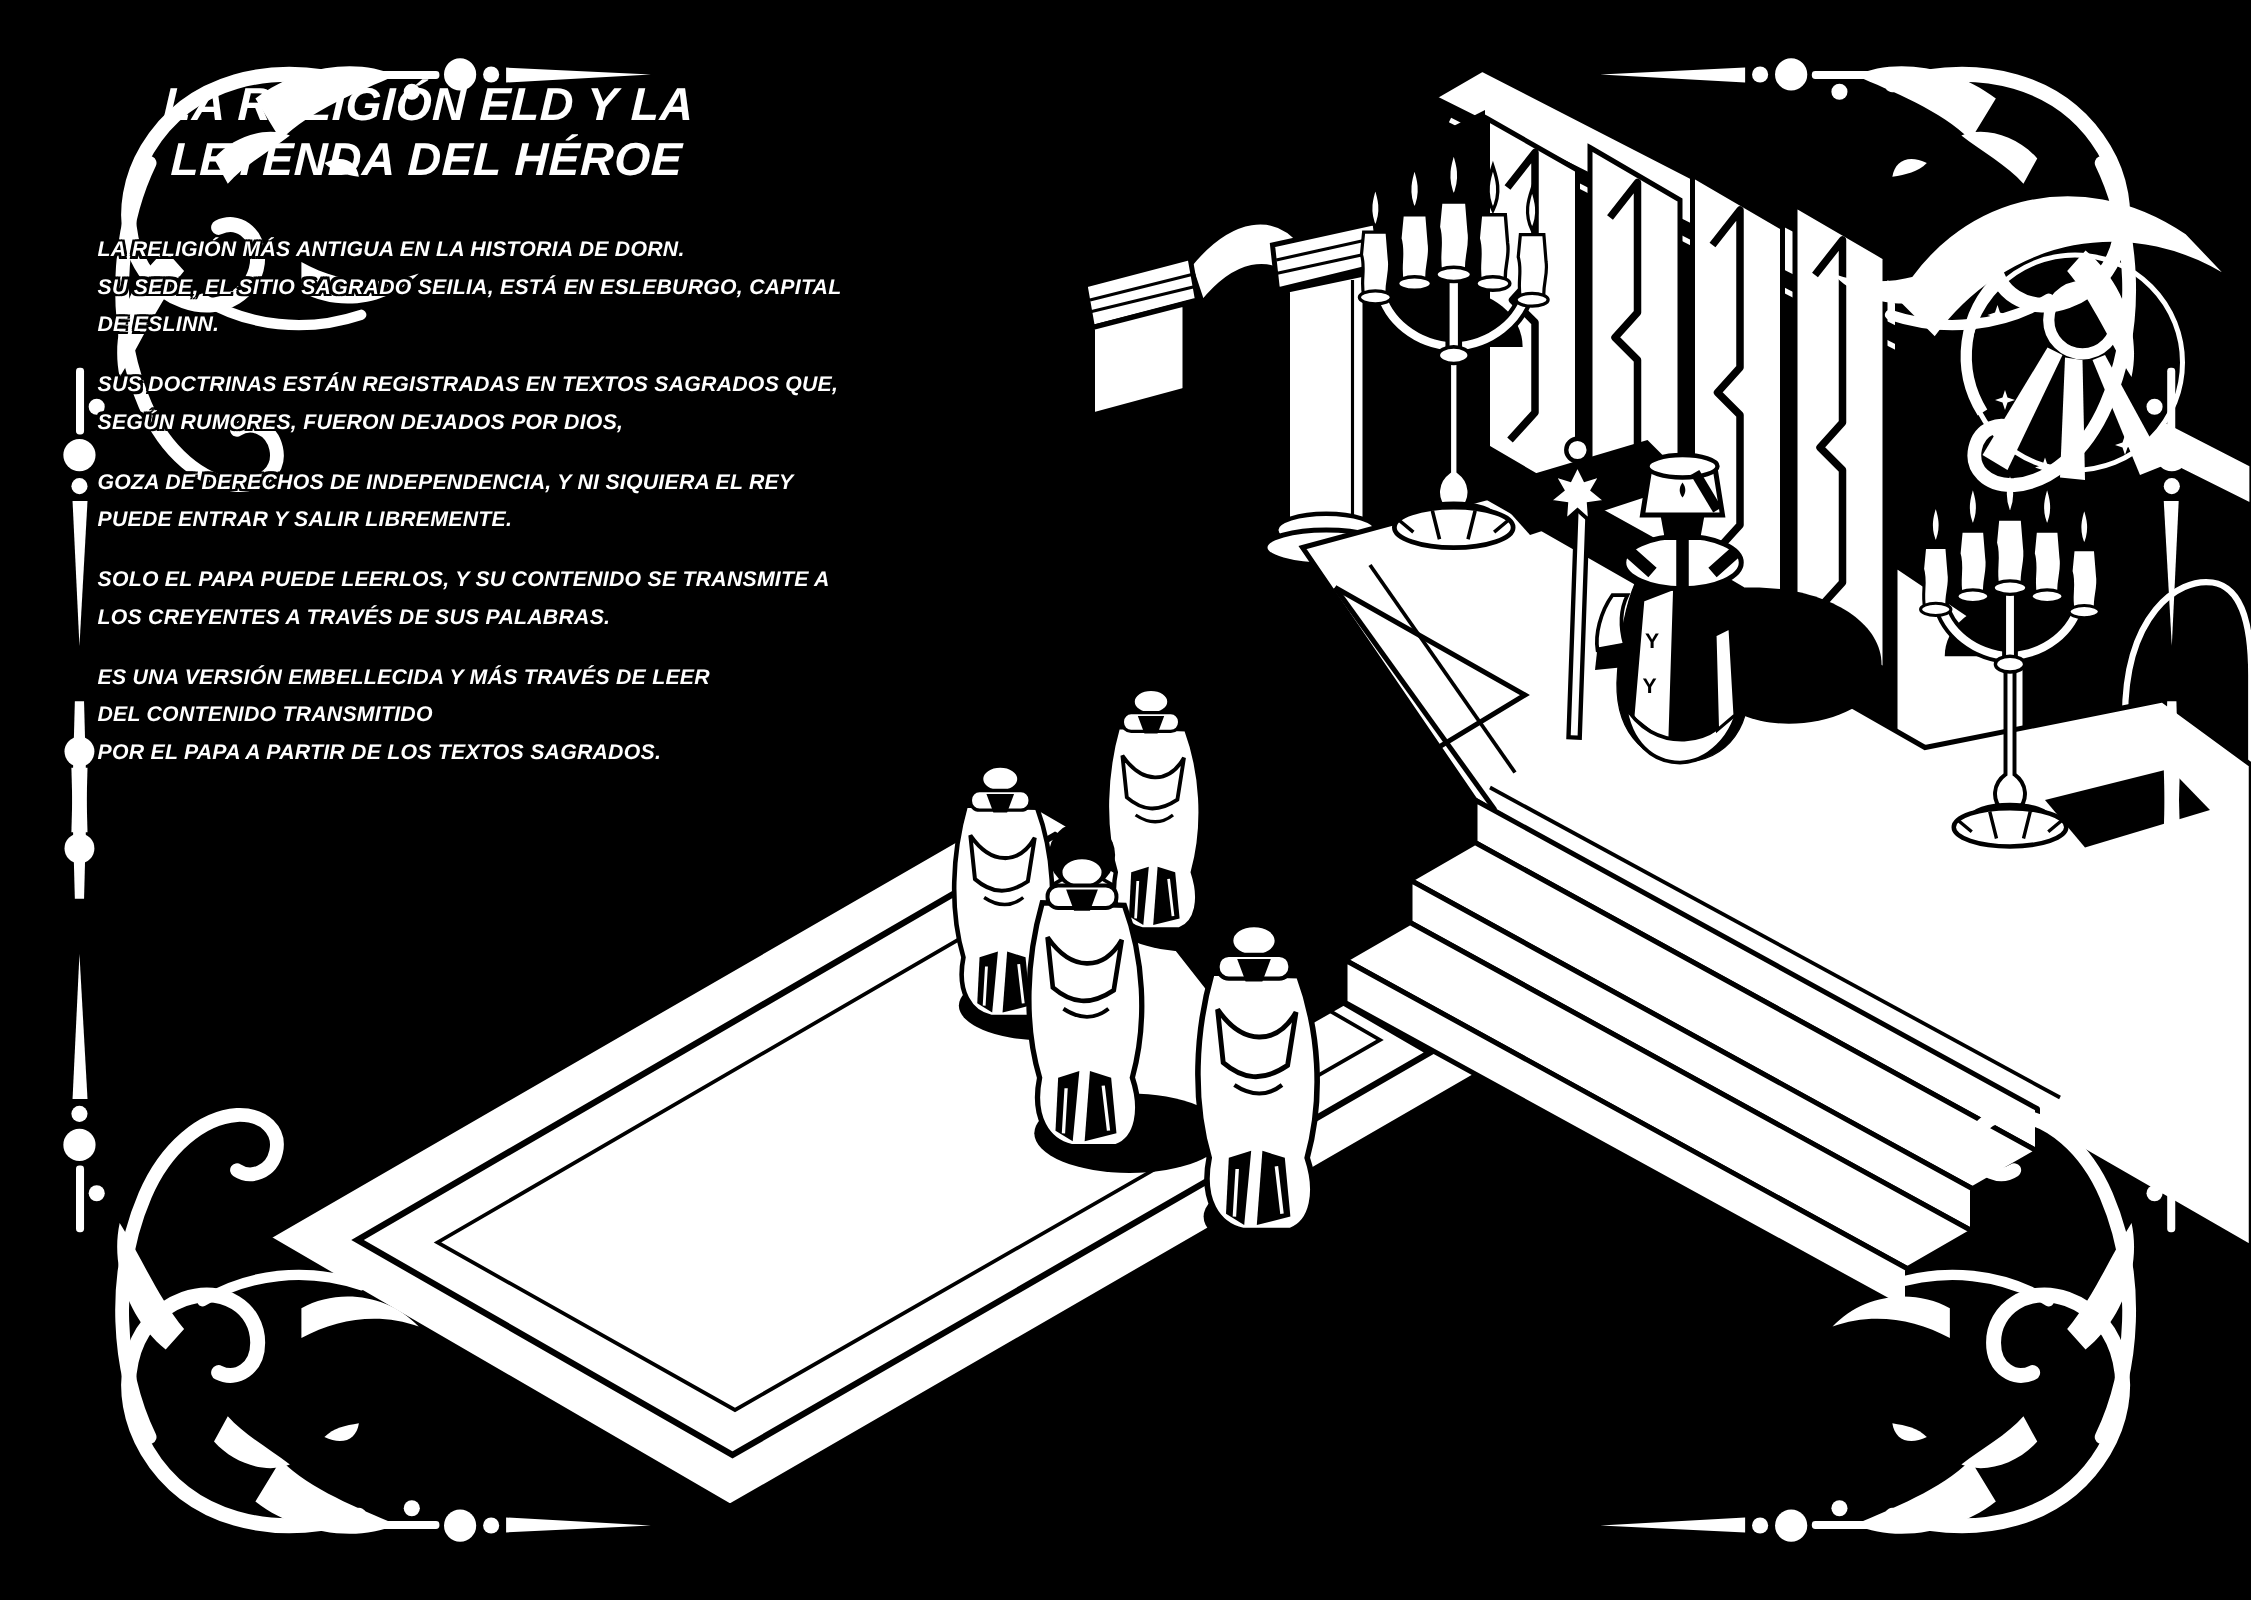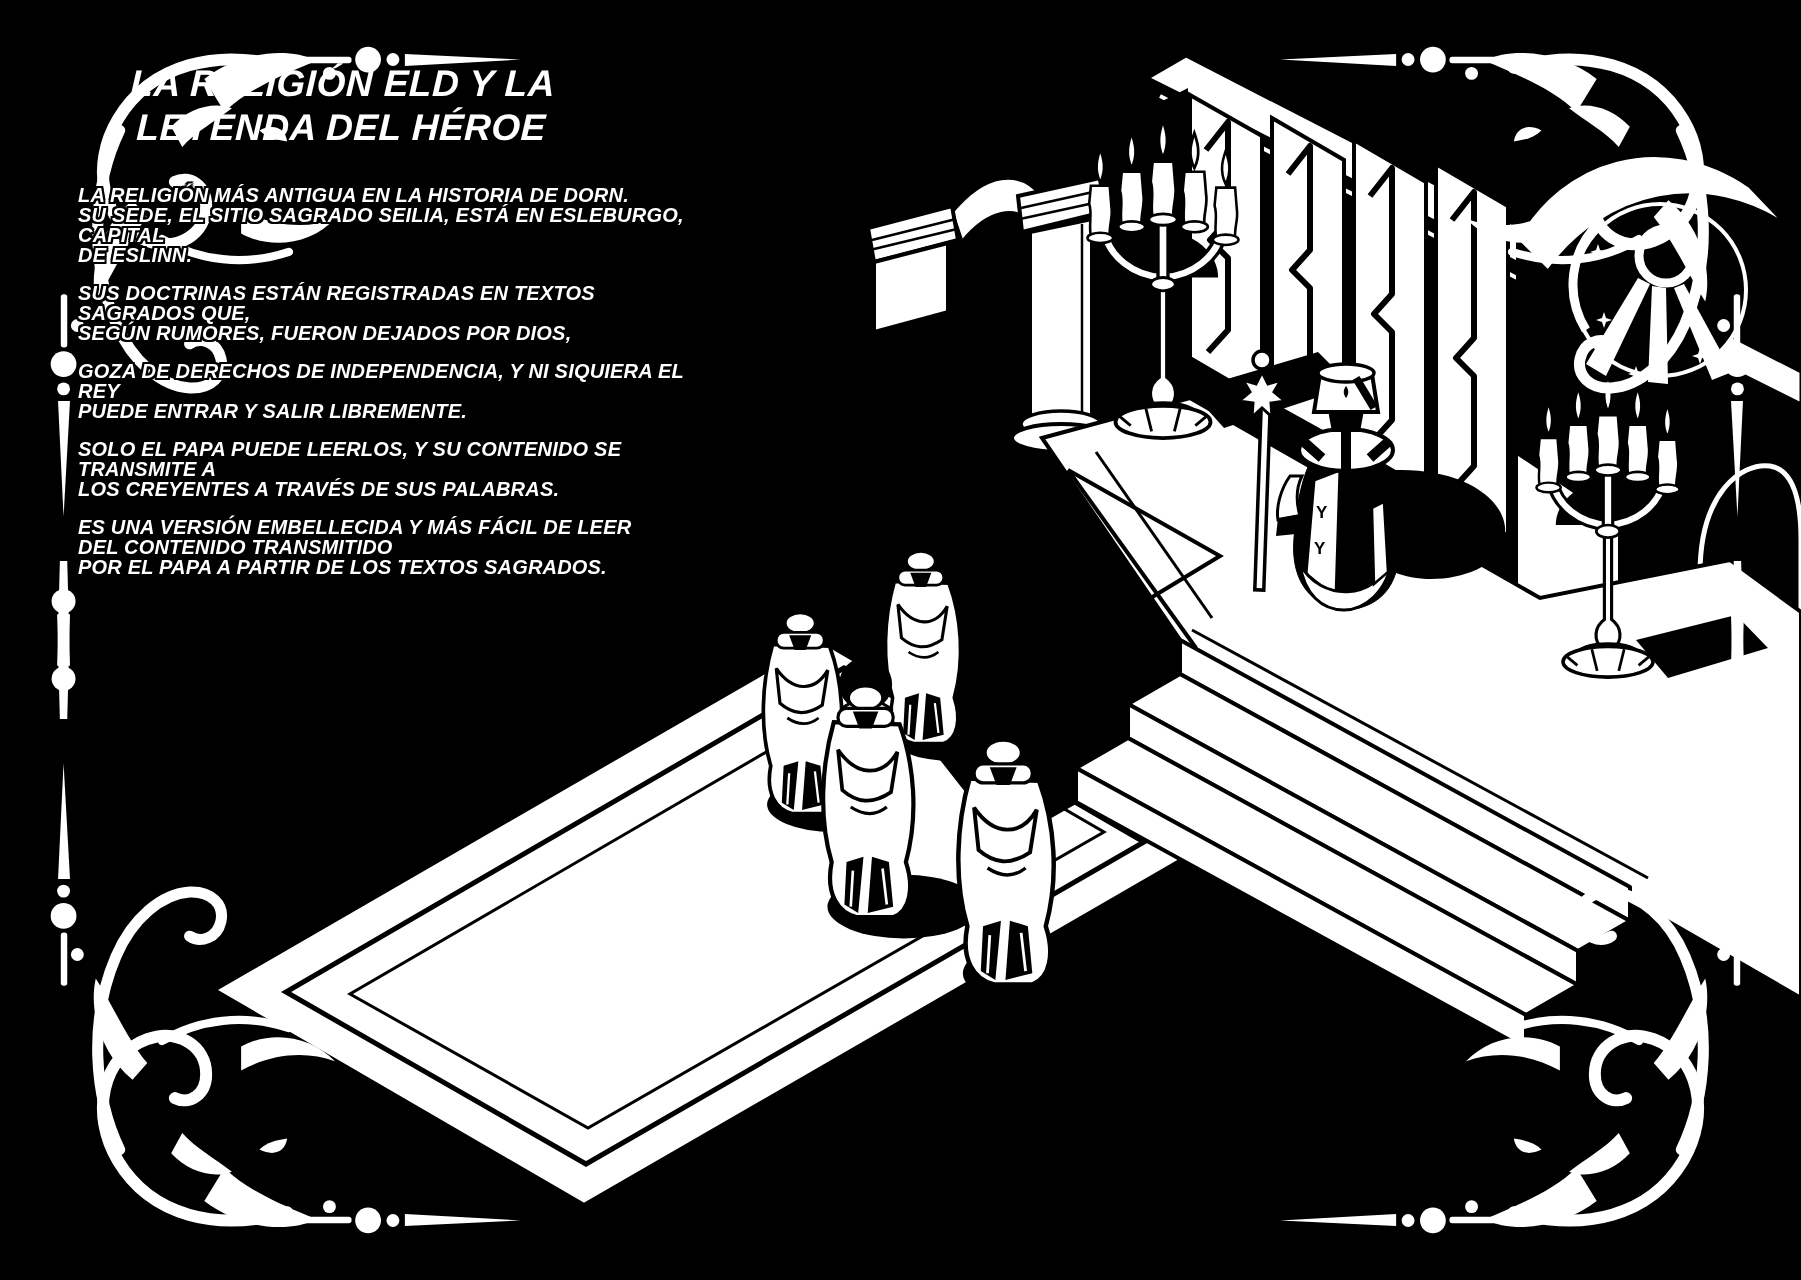--- a/index.html
+++ b/index.html
@@ -3,21 +3,21 @@
 <meta charset="utf-8">
 <style>
   html,body{margin:0;padding:0;background:#000;}
   #page{position:relative;width:1801px;height:1280px;background:#000;overflow:hidden;
         font-family:"Liberation Sans",sans-serif;}
   #art{position:absolute;left:0;top:0;z-index:1;}
   .text-col{position:absolute;left:78px;top:62px;width:612px;z-index:3;color:#fff;
             font-style:italic;font-weight:bold;}
   .title{width:500px;margin:0 0 34px 14px;font-size:37px;line-height:1.2;text-align:center;
          letter-spacing:.5px;white-space:pre-line;transform:skewX(-2deg);}
-  .text-col p{margin:0 0 18px;font-size:20px;line-height:20px;letter-spacing:.2px;white-space:pre-line;
+  .text-col p{margin:0 0 18px;font-size:17px;line-height:30px;letter-spacing:.2px;white-space:pre-line;
      text-shadow:2px 2px 0 #000,-2px 2px 0 #000,2px -2px 0 #000,-2px -2px 0 #000,0 2px 0 #000,0 -2px 0 #000,2px 0 0 #000,-2px 0 0 #000;}
 </style>
 </head>
 <body>
 
 <div id="page">
 
 <svg id="art" width="1801" height="1280" viewBox="0 0 1801 1280">
   <defs>
 
@@ -226,17 +226,17 @@
 LEYENDA DEL HÉROE</h1>
     <p>LA RELIGIÓN MÁS ANTIGUA EN LA HISTORIA DE DORN.
 SU SEDE, EL SITIO SAGRADO SEILIA, ESTÁ EN ESLEBURGO, CAPITAL
 DE ESLINN.</p>
     <p>SUS DOCTRINAS ESTÁN REGISTRADAS EN TEXTOS SAGRADOS QUE,
 SEGÚN RUMORES, FUERON DEJADOS POR DIOS,</p>
     <p>GOZA DE DERECHOS DE INDEPENDENCIA, Y NI SIQUIERA EL REY
 PUEDE ENTRAR Y SALIR LIBREMENTE.</p>
     <p>SOLO EL PAPA PUEDE LEERLOS, Y SU CONTENIDO SE TRANSMITE A
 LOS CREYENTES A TRAVÉS DE SUS PALABRAS.</p>
-    <p>ES UNA VERSIÓN EMBELLECIDA Y MÁS FÁCIL DE LEER
+    <p>ES UNA VERSIÓN EMBELLECIDA Y MÁS TRAVÉS DE LEER
 DEL CONTENIDO TRANSMITIDO
 POR EL PAPA A PARTIR DE LOS TEXTOS SAGRADOS.</p>
   </div>
 </div>
 
 </body></html>

